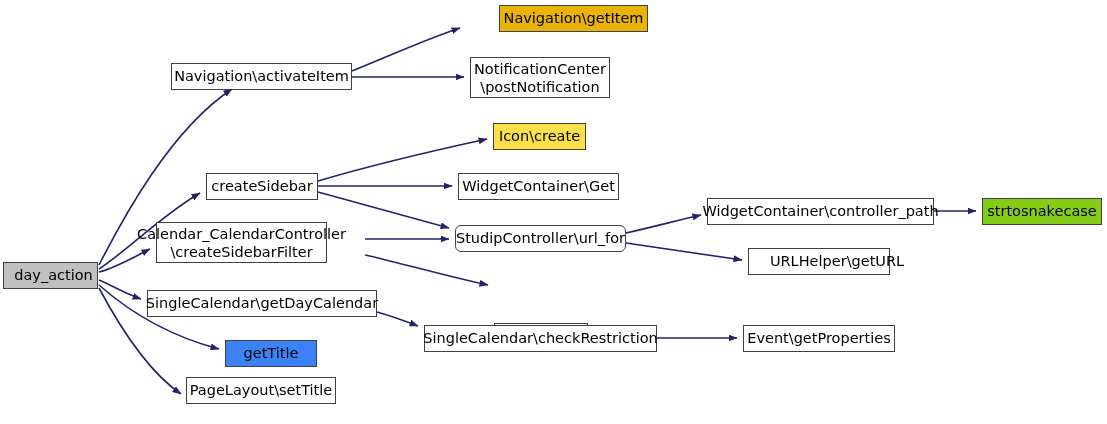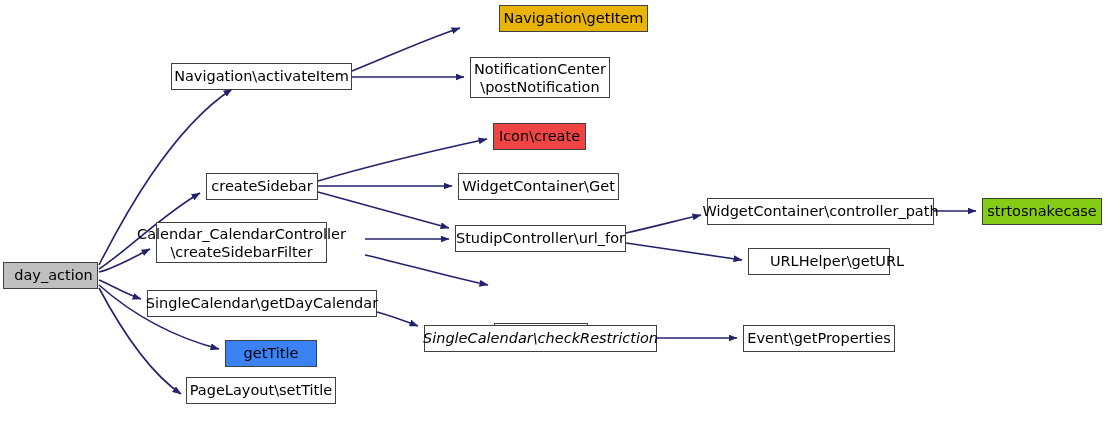--- a/index.html
+++ b/index.html
@@ -82,28 +82,28 @@
         <path d="M657,338 L737,338" fill="none" stroke="#23236b" stroke-width="1.6" marker-end="url(#arrowhead)"></path>
       </g>
   </svg>
   <div id="node-group">
       <div class="node root" style="left: 3px; top: 262px; width: 95px; height: 27px; background: rgb(191, 191, 191); border-color: rgb(64, 64, 64); color: rgb(0, 0, 0); padding-left: 6px;">day_action</div>
       <div class="node" style="left: 171px; top: 63px; width: 181px; height: 27px; background: rgb(255, 255, 255); border-color: rgb(64, 64, 64); color: rgb(0, 0, 0);">Navigation\activateItem</div>
       <div class="node" style="left: 466px; top: 5px; width: 149px; height: 27px; background: #eab308; border-color: rgb(64, 64, 64); color: rgb(0, 0, 0); margin-left: 33px;">Navigation\getItem</div>
       <div class="node two-line" style="left: 470px; top: 57px; width: 140px; height: 41px; background: rgb(255, 255, 255); border-color: rgb(64, 64, 64); color: rgb(0, 0, 0);">NotificationCenter
 \postNotification</div>
       <div class="node" style="left: 206px; top: 173px; width: 112px; height: 27px; background: rgb(255, 255, 255); border-color: rgb(64, 64, 64); color: rgb(0, 0, 0);">createSidebar</div>
-      <div class="node" style="left: 493px; top: 123px; width: 93px; height: 27px; background: #ef4444; border-color: rgb(64, 64, 64); color: rgb(0, 0, 0);">Icon\create</div>
+      <div class="node" style="left: 493px; top: 123px; width: 93px; height: 27px; background: #fde047; border-color: rgb(64, 64, 64); color: rgb(0, 0, 0);">Icon\create</div>
       <div class="node" style="left: 458px; top: 173px; width: 161px; height: 27px; background: rgb(255, 255, 255); border-color: rgb(64, 64, 64); color: rgb(0, 0, 0);">WidgetContainer\Get</div>
       <div class="node two-line" style="left: 156px; top: 222px; width: 171px; height: 41px; background: rgb(255, 255, 255); border-color: rgb(64, 64, 64); color: rgb(0, 0, 0);">Calendar_CalendarController
 \createSidebarFilter</div>
-      <div class="node" style="left: 455px; top: 225px; width: 171px; height: 27px; background: rgb(255, 255, 255); border-color: rgb(64, 64, 64); color: rgb(0, 0, 0);">StudipController\url_for</div>
+      <div class="node" style="left: 455px; top: 225px; width: 171px; height: 27px; background: rgb(255, 255, 255); border-color: rgb(64, 64, 64); color: rgb(0, 0, 0); border-radius: 6px;">StudipController\url_for</div>
       <div class="node" style="left: 494px; top: 275px; width: 94px; height: 27px; background: rgb(255, 255, 255); border-color: rgb(64, 64, 64); color: rgb(0, 0, 0); margin-top: 48px;">Config\get</div>
       <div class="node" style="left: 707px; top: 198px; width: 227px; height: 27px; background: rgb(255, 255, 255); border-color: rgb(64, 64, 64); color: rgb(0, 0, 0);">WidgetContainer\controller_path</div>
       <div class="node" style="left: 982px; top: 198px; width: 120px; height: 27px; background: #84cc16; border-color: rgb(64, 64, 64); color: rgb(0, 0, 0);">strtosnakecase</div>
       <div class="node" style="left: 748px; top: 248px; width: 142px; height: 27px; background: rgb(255, 255, 255); border-color: rgb(64, 64, 64); color: rgb(0, 0, 0); padding-left: 36px;">URLHelper\getURL</div>
       <div class="node" style="left: 147px; top: 290px; width: 230px; height: 27px; background: rgb(255, 255, 255); border-color: rgb(64, 64, 64); color: rgb(0, 0, 0); text-align: center;">SingleCalendar\getDayCalendar</div>
-      <div class="node" style="left: 424px; top: 325px; width: 233px; height: 27px; background: rgb(255, 255, 255); border-color: rgb(64, 64, 64); color: rgb(0, 0, 0); font-style: italic;">SingleCalendar\checkRestriction</div>
+      <div class="node" style="left: 424px; top: 325px; width: 233px; height: 27px; background: rgb(255, 255, 255); border-color: rgb(64, 64, 64); color: rgb(0, 0, 0);">SingleCalendar\checkRestriction</div>
       <div class="node" style="left: 743px; top: 325px; width: 152px; height: 27px; background: rgb(255, 255, 255); border-color: rgb(64, 64, 64); color: rgb(0, 0, 0);">Event\getProperties</div>
       <div class="node" style="left: 225px; top: 340px; width: 92px; height: 27px; background: #3b82f6; border-color: rgb(64, 64, 64); color: rgb(0, 0, 0);">getTitle</div>
       <div class="node" style="left: 186px; top: 377px; width: 150px; height: 27px; background: rgb(255, 255, 255); border-color: rgb(64, 64, 64); color: rgb(0, 0, 0);">PageLayout\setTitle</div>
     </div>
 </div>
 
 </body></html>

